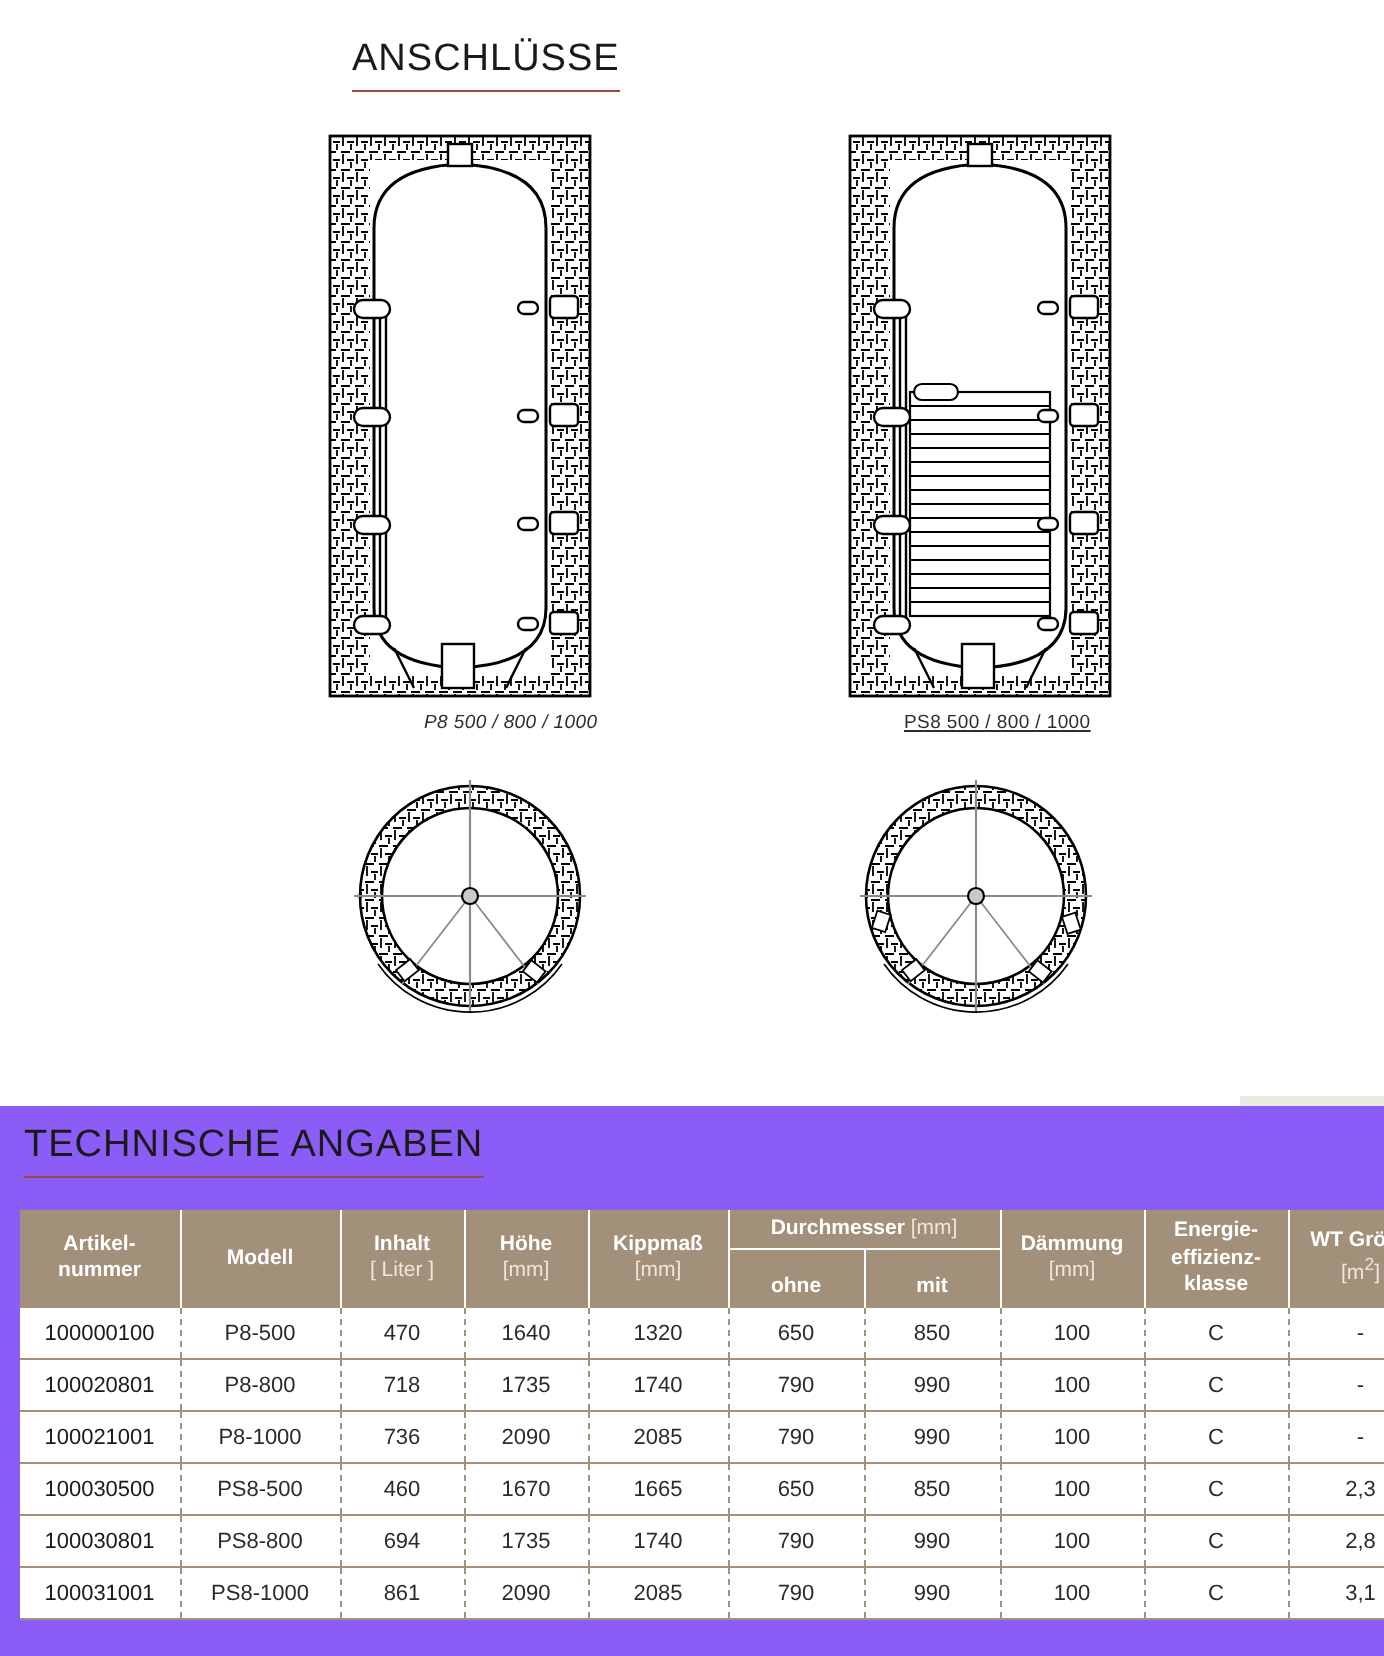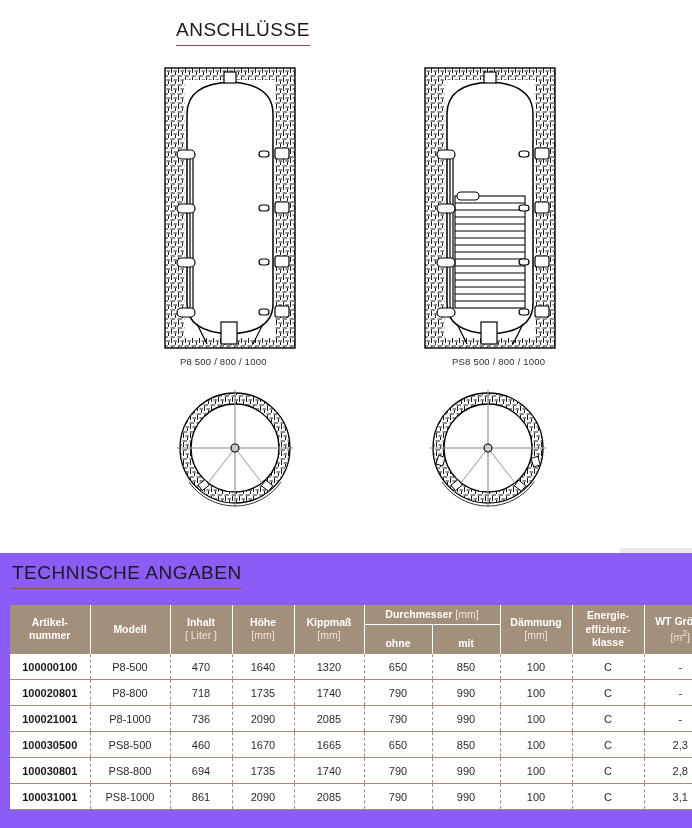--- a/index.html
+++ b/index.html
@@ -43,22 +43,22 @@
   #tank-p8-figure  { left: 163px; top: 66px; }
   #tank-ps8-figure { left: 423px; top: 66px; }
 
   .tank-caption {
     position: absolute;
     font-size: 9.5px;
     color: #2d2d2d;
     letter-spacing: 0.2px;
     white-space: nowrap;
   }
-  #caption-p8  { left: 180px; top: 356px; }
-  #caption-ps8 { left: 452px; top: 356px; }
+  #caption-p8  { left: 212px; top: 356px; font-style: italic; }
+  #caption-ps8 { left: 452px; top: 356px; text-decoration: underline; }
 
   
   .topview-figure { position: absolute; }
   #topview-p8-figure  { left: 175px; top: 386px; }
   #topview-ps8-figure { left: 428px; top: 386px; }
 
   
   #specs-section {
     position: absolute;
     left: 0; top: 553px;
@@ -123,21 +123,21 @@
     text-align: center;
     vertical-align: middle;
     height: 26px;
     padding: 0 2px;
     color: #2b2b2b;
     background: #ffffff;
     border-top: 1px solid #a3907a;
     border-right: 1px dashed #a3907a;
   }
   #specs-table td.last-col { border-right: none; }
-  #specs-table td.article { font-weight: bold; color: #1a1a1a; margin-top: 20px; }
+  #specs-table td.article { font-weight: normal; color: #1a1a1a; margin-top: 20px; }
   #specs-table tbody tr:last-child td { border-bottom: 1px solid #a3907a; }
 
   .col-article { width: 80px; }
   .col-model   { width: 80px; }
   .col-inhalt  { width: 62px; }
   .col-hoehe   { width: 62px; }
   .col-kipp    { width: 70px; }
   .col-ohne    { width: 68px; }
   .col-mit     { width: 68px; }
   .col-daemm   { width: 72px; }

